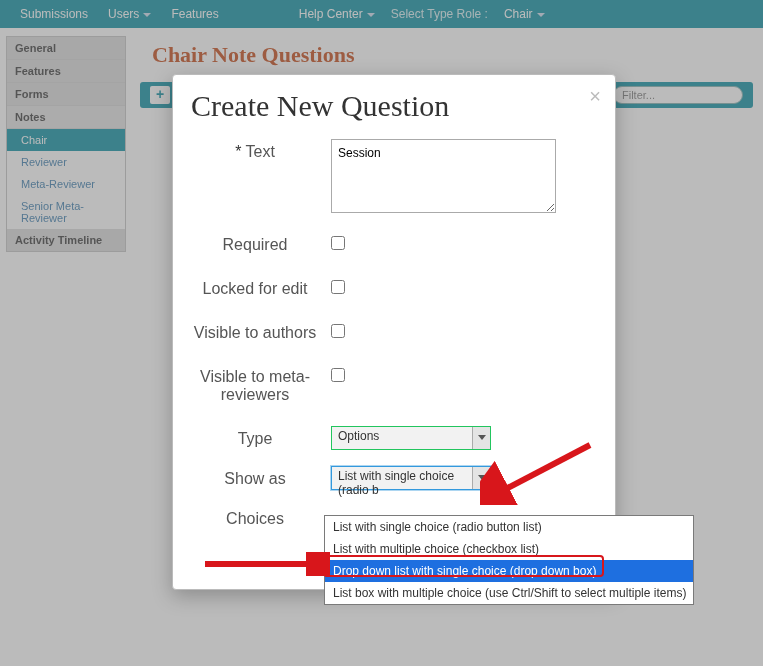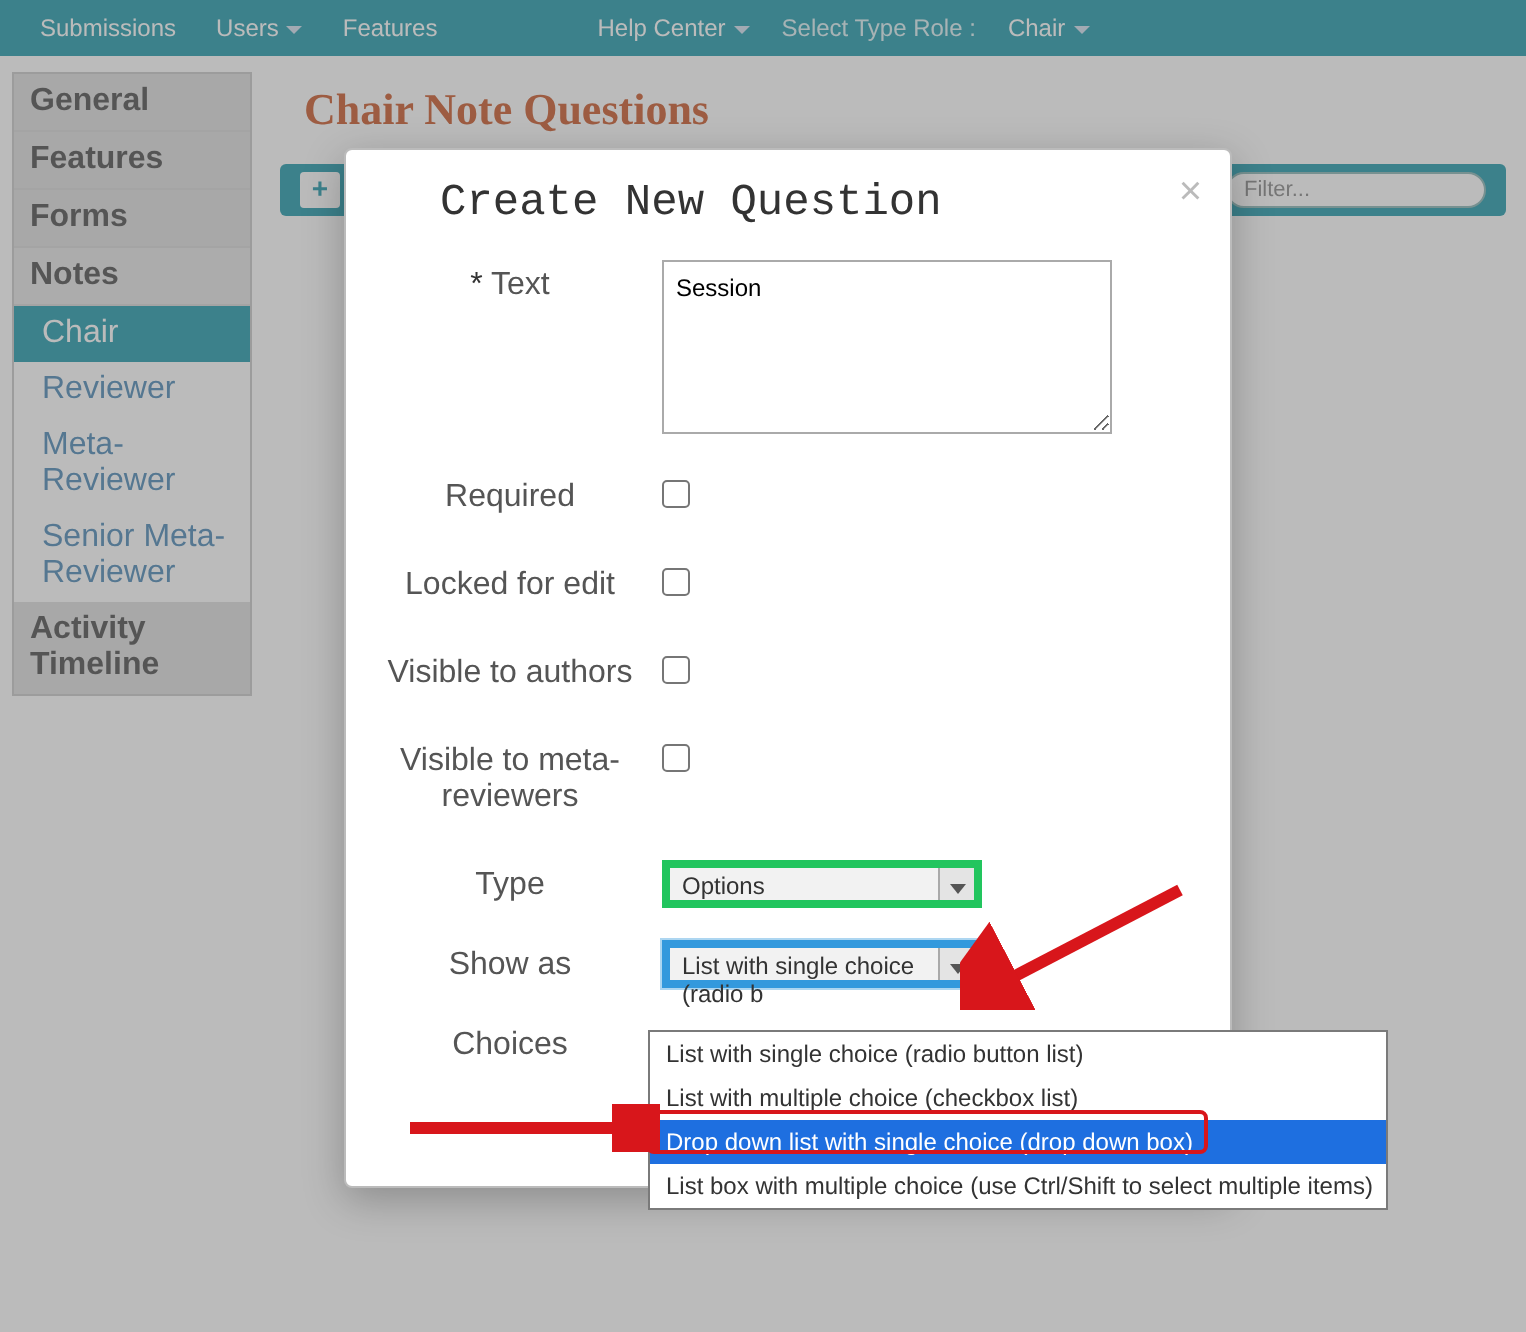--- a/index.html
+++ b/index.html
@@ -8,47 +8,47 @@
 
 .topnav { background: #008B9E; height: 28px; display: flex; align-items: center; padding: 0 10px; color: #fff; font-size: 12px; }
 .topnav .nav-item { padding: 0 10px; cursor: pointer; }
 .topnav .nav-item.drop::after { content: ""; display: inline-block; margin-left: 4px; border-left: 4px solid transparent; border-right: 4px solid transparent; border-top: 4px solid #cde; vertical-align: middle; }
 .topnav .gap { flex: 0 0 60px; }
 .topnav .right-group { margin-left: auto; display: flex; align-items: center; }
 .topnav .role-label { padding: 0 6px; color: #d6eef2; }
 
 
 .page { display: flex; padding: 8px 10px 0 6px; }
-.sidebar { width: 120px; border: 1px solid #c0c0c0; background: #e6e6e6; font-size: 16px; align-self: flex-start; }
+.sidebar { width: 120px; border: 1px solid #c0c0c0; background: #e6e6e6; font-size: 11px; align-self: flex-start; }
 .sidebar .side-item { padding: 5px 8px; border-bottom: 1px solid #d0d0d0; background: #d8d8d8; font-weight: bold; color: #333; cursor: pointer; }
 .sidebar .side-item:last-child { border-bottom: none; }
 .sidebar .sub-item { padding: 5px 8px 5px 14px; background: #fff; color: #3377aa; cursor: pointer; font-weight: normal; }
 .sidebar .sub-item.active { background: #008B9E; color: #fff; }
 .sidebar .expanded { background: #e0e0e0; }
 
 .main { flex: 1; padding: 0 0 0 14px; }
 .page-title { font-family: Georgia, serif; font-size: 22px; color: #c2410c; margin: 6px 0 14px 12px; }
 .teal-bar { background: #008B9E; height: 26px; border-radius: 3px; display: flex; align-items: center; padding: 0 10px; color: #fff; }
 .teal-bar .plus-btn { width: 20px; height: 18px; background: #fff; border-radius: 2px; color: #008B9E; text-align: center; line-height: 16px; font-weight: bold; font-size: 14px; }
 .teal-bar .filter { margin-left: auto; height: 18px; width: 130px; border-radius: 9px; background: #fff; border: 1px solid #7aa; padding: 0 8px; font-size: 11px; color: #888; }
 
 
 .overlay { position: absolute; inset: 0; background: rgba(120,120,120,0.5); }
 .modal { position: absolute; left: 172px; top: 74px; width: 444px; background: #fff; border: 1px solid #bbb; border-radius: 4px; box-shadow: 0 6px 20px rgba(0,0,0,0.25); padding: 14px 18px 16px 18px; }
-.modal-title { font-family: Liberation Mono, monospace; font-size: 22px; color: #333; margin-bottom: 16px; margin-left: 29px; }
+.modal-title { font-family: Liberation Serif, serif; font-size: 30px; color: #333; margin-bottom: 16px; }
 .modal .close { position: absolute; top: 10px; right: 14px; color: #bbb; font-size: 20px; cursor: pointer; }
 
 .form-row { display: flex; margin-bottom: 16px; align-items: flex-start; }
 .form-row.tight { margin-bottom: 22px; }
 .form-row label { width: 140px; text-align: center; padding-right: 12px; font-size: 16px; color: #555; padding-top: 4px; }
 .form-row label .req { color: #333; }
 .form-row .ctrl { flex: 1; }
-textarea.text-input { width: 225px; height: 87px; border: 1px solid #aaa; padding: 6px; font-size: 12px; font-family: Arial; resize: both; }
+textarea.text-input { width: 225px; height: 74px; border: 1px solid #aaa; padding: 6px; font-size: 12px; font-family: Arial; resize: both; }
 input[type=checkbox].cb { width: 14px; height: 14px; margin-top: 4px; }
-.sel { width: 160px; height: 24px; border: 4px solid #22c55e; background: #f2f2f2; font-size: 12px; padding: 2px 20px 2px 6px; position: relative; }
+.sel { width: 160px; height: 24px; border: 1px solid #22c55e; background: #f2f2f2; font-size: 12px; padding: 2px 20px 2px 6px; position: relative; }
 .sel .arrow { position: absolute; right: 0; top: 0; width: 18px; height: 100%; background: #e4e4e4; border-left: 1px solid #aaa; }
 .sel .arrow::after { content: ""; position: absolute; left: 5px; top: 8px; border-left: 4px solid transparent; border-right: 4px solid transparent; border-top: 5px solid #555; }
 .sel.focus { border-color: #3399dd; box-shadow: 0 0 0 1px rgba(51,153,221,0.4); }
 
 
 .dropdown-popup { position: absolute; left: 324px; top: 515px; width: 370px; background: #fff; border: 1px solid #7a7a7a; font-size: 12px; z-index: 50; }
 .dropdown-popup .opt { padding: 4px 8px; cursor: pointer; white-space: nowrap; }
 .dropdown-popup .opt.sel-opt { background: #1e6fe0; color: #fff; }
 .highlight-rect { position: absolute; border: 2px solid #d8161b; border-radius: 4px; pointer-events: none; z-index: 60; }
 

